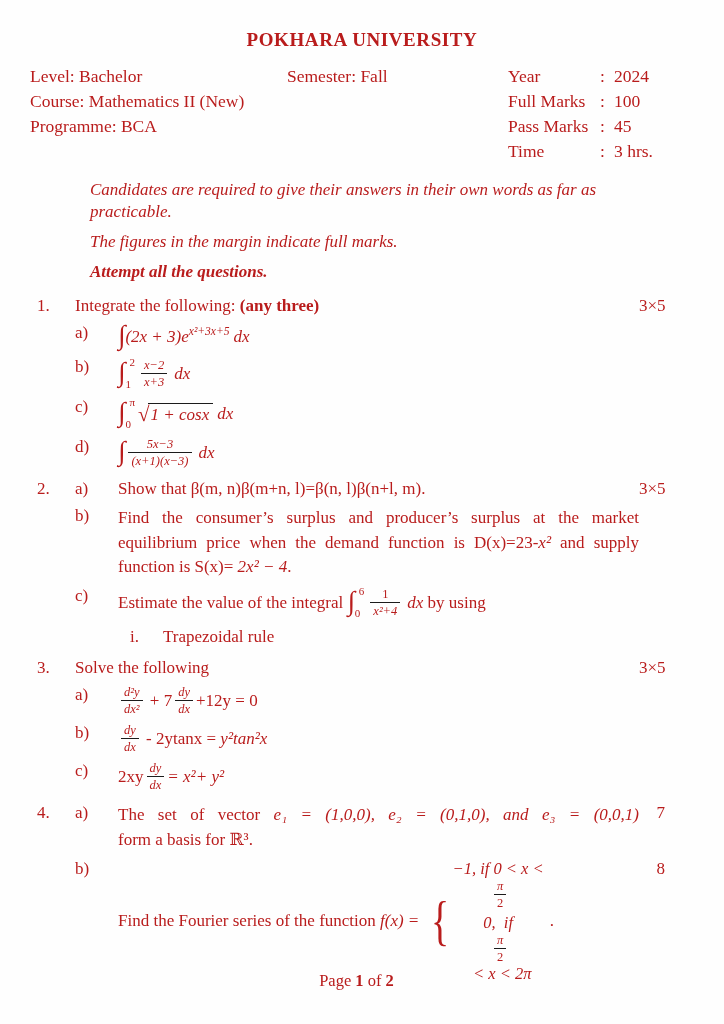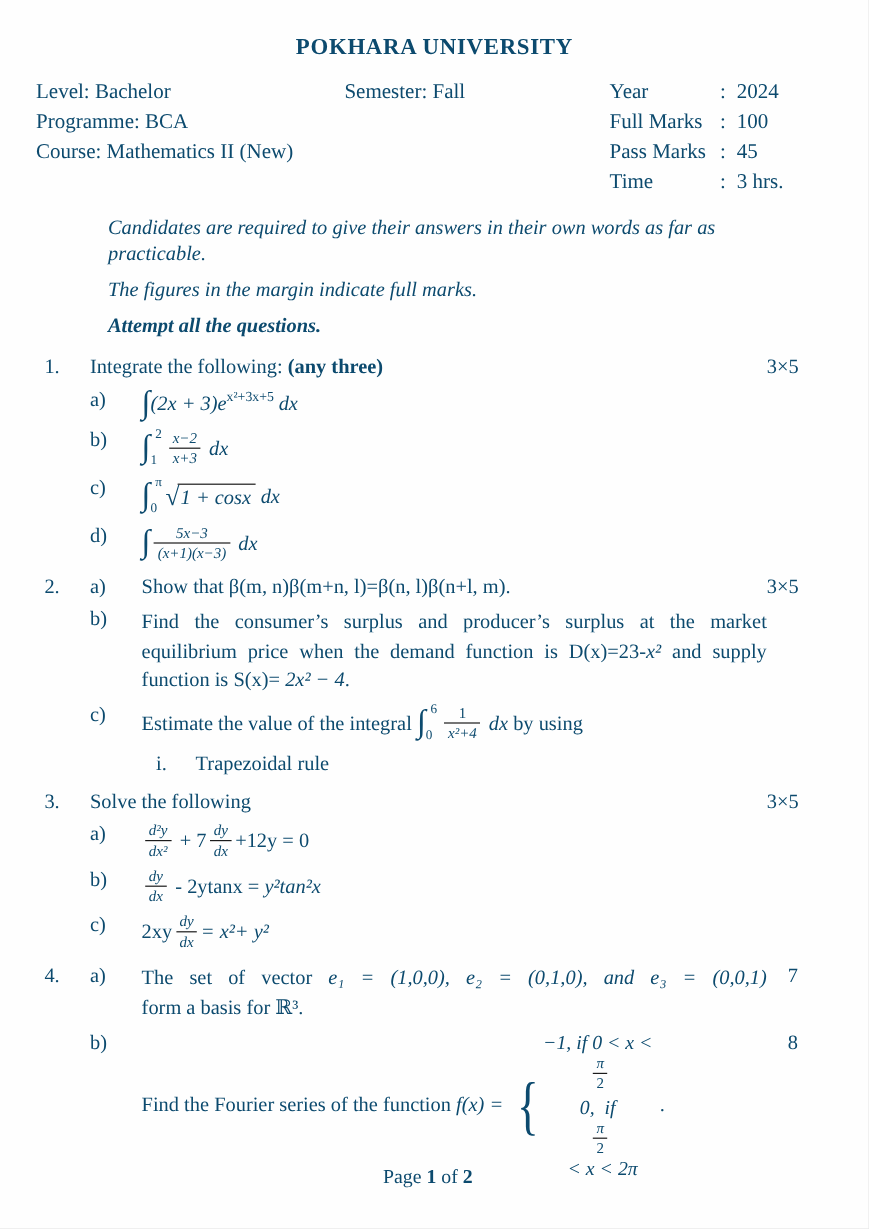--- a/index.html
+++ b/index.html
@@ -1,21 +1,21 @@
 <!DOCTYPE html>
 <html><head>
 <meta charset="utf-8">
 <style>
   html,body { margin:0; padding:0; background:#d9d9d9; }
   .page {
     position: relative;
     width: 724px; height: 1024px;
     margin: 0 auto;
     background: #fefefe;
-    color: #0c4a6e;
+    color: #b91c1c;
     font-family: "Liberation Serif", "DejaVu Serif", serif;
     font-size: 17px;
     overflow: hidden;
   }
   
   .title {
     padding-top: 29px;
     text-align: center;
     font-size: 19px;
     font-weight: bold;
@@ -67,21 +67,21 @@
     margin: 0 3px 0 0;
   }
   .int-lims .up { margin-left: 4px; }
   .frac {
     display: inline-flex; flex-direction: column;
     text-align: center; font-size: 12.5px; line-height: 1.12;
     margin: 0 3px;
   }
   .frac .fnum { border-bottom: 1px solid #1b1b1b; padding: 0 3px 1px; }
   .frac .fden { padding: 1px 3px 0; }
-  .sup-exp { font-size: 11.5px; transform: translateY(-6px); display: inline-block; }
+  .sup-exp { font-size: 11.5px; font-style: italic; transform: translateY(-6px); display: inline-block; }
   .sqrt { display: inline-flex; align-items: stretch; }
   .rad-sign { font-size: 21px; line-height: 1; align-self: flex-end; margin-right: -2px; font-style: normal; }
   .rad-body { border-top: 1.3px solid #1b1b1b; padding: 1px 4px 0 3px; font-style: italic; }
   
   .subrow { display: flex; margin: 8px 0 0 12px; }
   .si-label { flex: none; width: 33px; }
   
   .just { text-align: justify; line-height: 1.43; margin: 0; }
   .spread { text-align: justify; text-align-last: justify; line-height: 1.43; }
   .line { line-height: 1.43; }
@@ -104,22 +104,22 @@
 </head>
 <body>
 
 <div class="page">
 
   <div class="title">POKHARA UNIVERSITY</div>
 
   <div class="header-info">
     <div>
       <div>Level: Bachelor</div>
+      <div>Course: Mathematics II (New)</div>
       <div>Programme: BCA</div>
-      <div>Course: Mathematics II (New)</div>
     </div>
     <div>
       <div>Semester: Fall</div>
     </div>
     <div>
       <div class="meta-row">
         <span class="meta-label">Year</span>
         <span class="meta-colon">:</span>
         <span class="meta-value">2024</span>
       </div>

